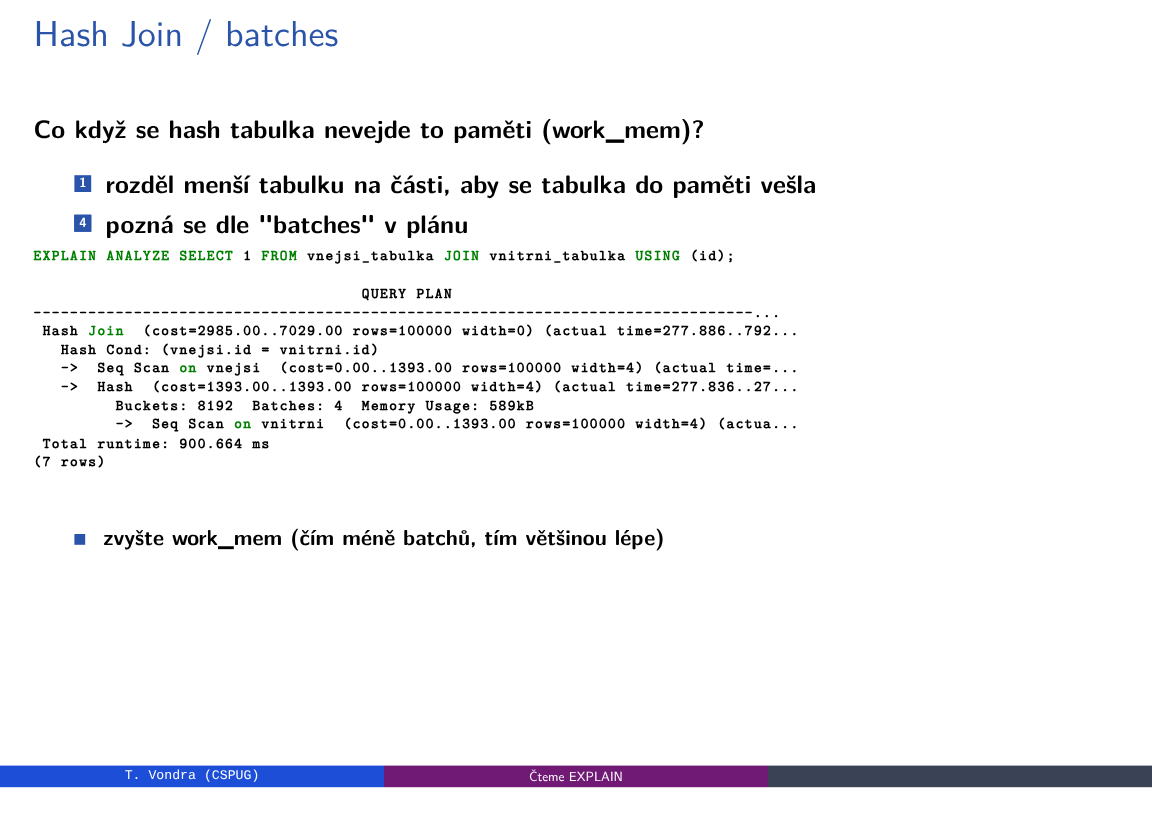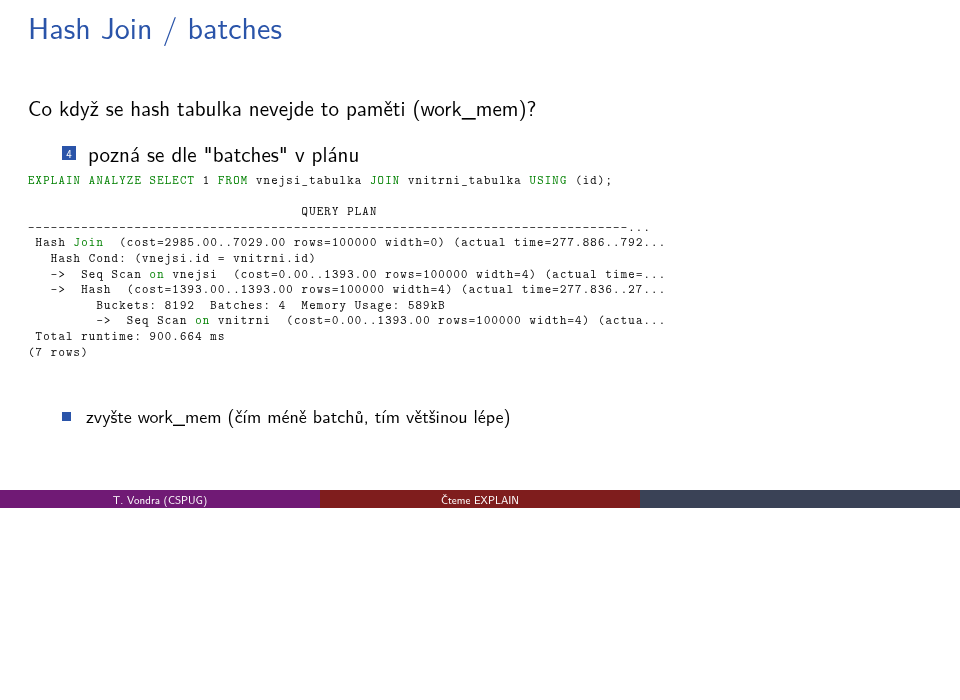--- a/index.html
+++ b/index.html
@@ -9,31 +9,32 @@
     height: 700px;
     font-family: "Latin Modern Sans", "Computer Modern Sans", Helvetica, Arial, sans-serif;
     background: #fff;
     color: #000;
     font-size: 16px;
     overflow: hidden;
     position: relative;
   }
   .slide {
     padding: 0;
-    height: 508px;
+    height: 656px;
     position: relative;
   }
   .title {
     color: #2a54a9;
     font-size: 30px;
     padding: 4px 28px 0 28px;
     font-weight: normal;
   }
   .content {
     padding: 0 28px;
+    font-weight: bold;
   }
   .intro {
     font-size: 21px;
     margin-top: 44px;
     margin-bottom: 18px;
   }
   .enum {
     list-style: none;
     padding: 0;
     margin: 0 0 0 34px;
@@ -93,35 +94,35 @@
     height: 18px;
     font-size: 11px;
     display: flex;
   }
   .footer .seg {
     flex: 1;
     color: #fff;
     text-align: center;
     line-height: 18px;
   }
-  .footer .seg1 { background: #701a75; }
-  .footer .seg2 { background: #7f1d1d; }
+  .footer .seg1 { background: #1d4ed8; font-family: Liberation Mono, monospace; }
+  .footer .seg2 { background: #701a75; }
   .footer .seg3 { background: #3a4256; }
 </style>
 </head>
 <body>
 <div class="slide">
 
   <div class="title">Hash Join / batches</div>
 
   <div class="content">
     <div class="intro">Co když se hash tabulka nevejde to paměti (work_mem)?</div>
 
     <ol class="enum">
-      <li><span class="num">1</span></li>
+      <li><span class="num">1</span><span>rozděl menší tabulku na části, aby se tabulka do paměti vešla</span></li>
       <li><span class="num">2</span></li>
       <li><span class="num">3</span></li>
       <li><span class="num">4</span><span>pozná se dle "batches" v plánu</span></li>
     </ol>
 
     <div class="code"><span class="kw">EXPLAIN ANALYZE SELECT</span><span> 1 </span><span class="kw">FROM</span><span> vnejsi_tabulka </span><span class="kw">JOIN</span><span> vnitrni_tabulka </span><span class="kw">USING</span><span> (id);</span>
 
 <span>                                    QUERY PLAN</span>
 <span>-------------------------------------------------------------------------------...</span>
 <span> Hash </span><span class="kw">Join</span><span>  (cost=2985.00..7029.00 rows=100000 width=0) (actual time=277.886..792...</span>

